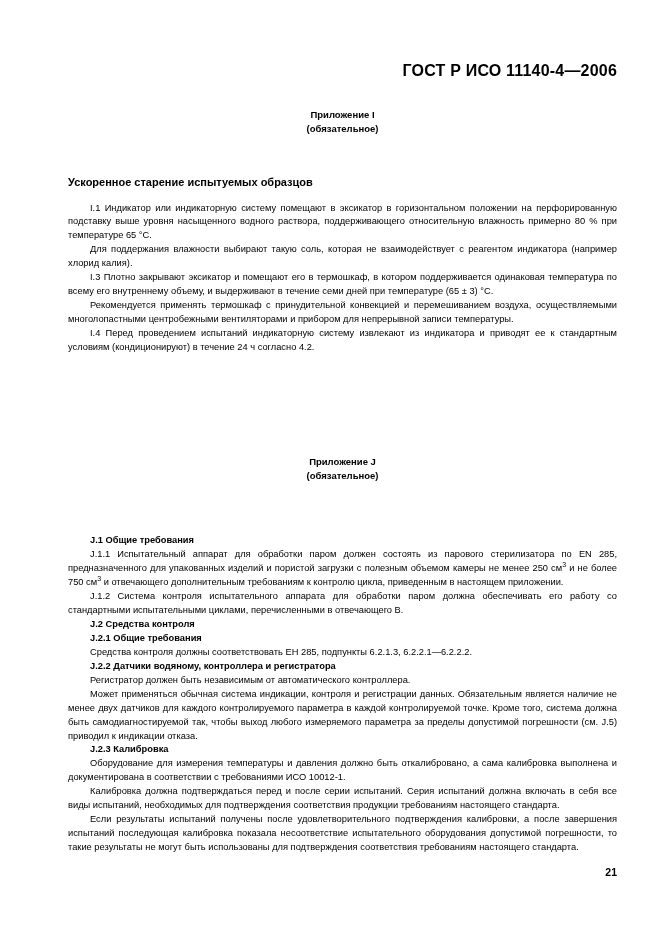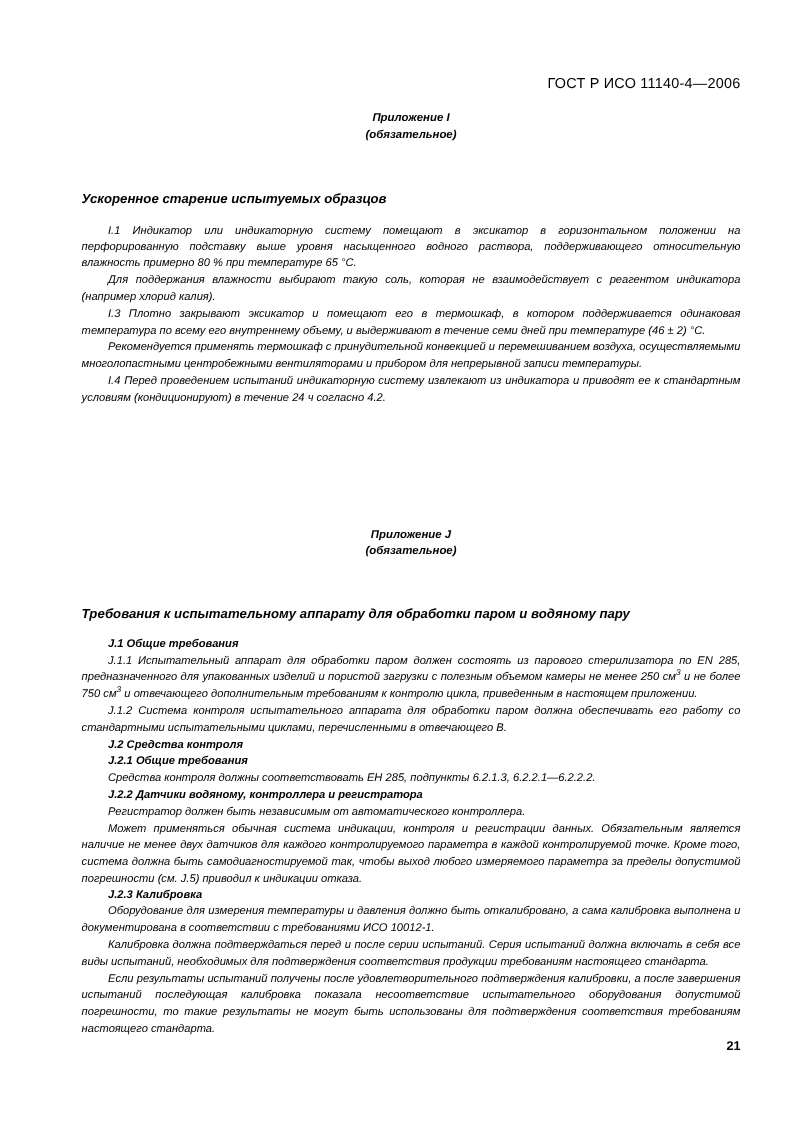--- a/index.html
+++ b/index.html
@@ -19,31 +19,30 @@
     position: relative;
     width: 661px;
     height: 936px;
     box-sizing: border-box;
     padding: 0;
   }
   .header {
     position: absolute;
     top: 62px;
     right: 44px;
-    font-size: 12px;
-    font-weight: normal;
+    font-size: 16px;
+    font-weight: bold;
     letter-spacing: 0.2px;
     white-space: nowrap;
   }
   .content {
     position: absolute;
     left: 68px;
     right: 44px;
-    top: 92px;
-    font-style: italic;
+    top: 108px;
   }
   .annex-label {
     text-align: center;
     font-size: 9.5px;
     font-weight: bold;
     line-height: 1.45;
     margin: 0;
   }
   .annex-title {
     text-align: left;
@@ -99,34 +98,33 @@
     </div>
 
     <div class="spacer-1"></div>
 
     <div class="annex-title">Ускоренное старение испытуемых образцов</div>
 
     <div class="spacer-2"></div>
 
     <p class="body">I.1  Индикатор или индикаторную систему помещают в эксикатор в горизонтальном положении на перфорированную подставку выше уровня насыщенного водного раствора, поддерживающего относительную влажность примерно 80 % при температуре 65 °С.</p>
     <p class="body">Для поддержания влажности выбирают такую соль, которая не взаимодействует с реагентом индикатора (например хлорид калия).</p>
-    <p class="body">I.3  Плотно закрывают эксикатор и помещают его в термошкаф, в котором поддерживается одинаковая температура по всему его внутреннему объему, и выдерживают в течение семи дней при температуре (46 ± 2) °С.</p>
+    <p class="body">I.3  Плотно закрывают эксикатор и помещают его в термошкаф, в котором поддерживается одинаковая температура по всему его внутреннему объему, и выдерживают в течение семи дней при температуре (65 ± 3) °С.</p>
     <p class="body">Рекомендуется применять термошкаф с принудительной конвекцией и перемешиванием воздуха, осуществляемыми многолопастными центробежными вентиляторами и прибором для непрерывной записи температуры.</p>
     <p class="body">I.4  Перед проведением испытаний индикаторную систему извлекают из индикатора и приводят ее к стандартным условиям (кондиционируют) в течение 24 ч согласно 4.2.</p>
 
     <div class="spacer-3"></div>
 
     <div style="text-align:center;">
       <div class="annex-label">Приложение J</div>
       <div class="annex-label">(обязательное)</div>
     </div>
 
     <div class="spacer-4"></div>
 
-    <div class="annex-title">Требования к испытательному аппарату для обработки паром и водяному пару</div>
 
     <div class="spacer-5"></div>
 
     <div class="sec-head">J.1  Общие требования</div>
     <p class="body" id="j111">J.1.1  Испытательный аппарат для обработки паром должен состоять из парового стерилизатора по EN 285, предназначенного для упакованных изделий и пористой загрузки с полезным объемом камеры не менее 250 см<sup>3</sup> и не более 750 см<sup>3</sup> и отвечающего дополнительным требованиям к контролю цикла, приведенным в настоящем приложении.</p>
     <p class="body">J.1.2  Система контроля испытательного аппарата для обработки паром должна обеспечивать его работу со стандартными испытательными циклами, перечисленными в отвечающего B.</p>
     <div class="sec-head">J.2  Средства контроля</div>
     <div class="sec-head">J.2.1  Общие требования</div>
     <p class="body">Средства контроля должны соответствовать EH 285, подпункты 6.2.1.3, 6.2.2.1—6.2.2.2.</p>
     <div class="sec-head">J.2.2  Датчики водяному, контроллера и регистратора</div>

